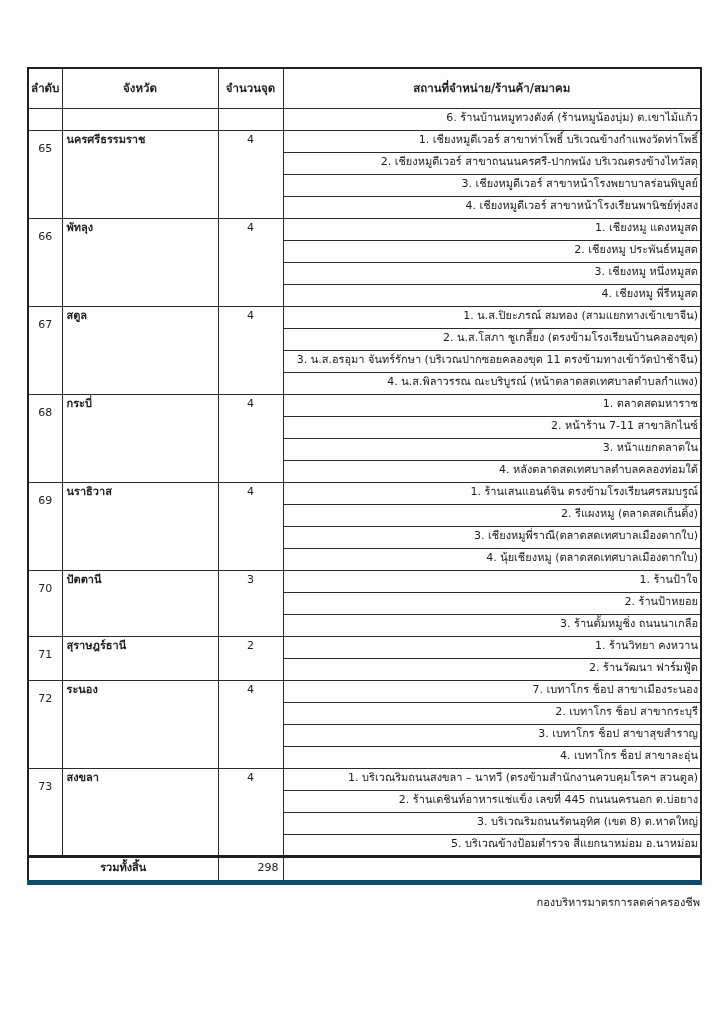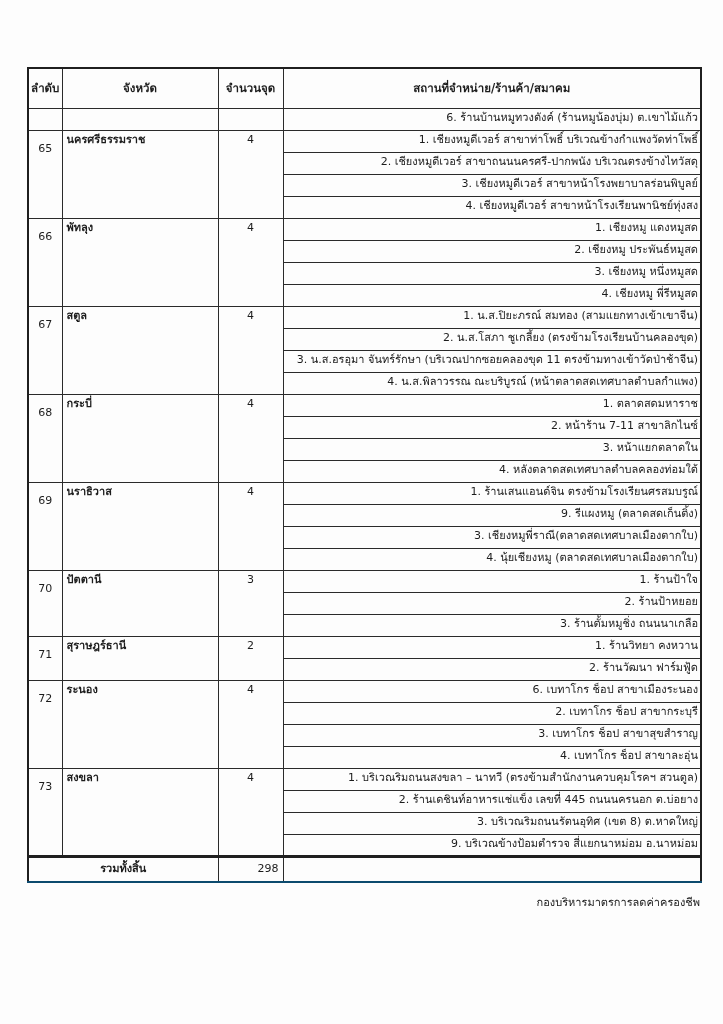--- a/index.html
+++ b/index.html
@@ -40,21 +40,21 @@
     vertical-align: middle;
     font-weight: bold;
     font-size: 11.5px;
   }
   td.c-index { text-align: center; padding-top: 12px; }
   td.c-province { text-align: left; padding: 3px 2px 0 4px; font-weight: bold; margin-top: 27px; }
   td.c-count { text-align: center; padding-top: 3px; }
   td.c-loc { text-align: right; padding: 3px 2px 0 5px; height: 22px; }
   tr.total-row td {
     border-top: 3px solid #1f1f1f;
-    border-bottom: 2px solid #0c4a6e;
+    border-bottom: 5px solid #0c4a6e;
     height: 26px;
     vertical-align: middle;
   }
   td.total-label { text-align: center; font-weight: bold; font-size: 11.5px; }
   td.total-count { text-align: center; padding-left: 36px; }
   .footer-note {
     position: absolute;
     top: 893px;
     right: 23px;
     font-size: 11px;
@@ -149,21 +149,21 @@
         <tr>
           <td class="c-loc">4. หลังตลาดสดเทศบาลตำบลคลองท่อมใต้</td>
         </tr>
         <tr>
           <td class="c-index" rowspan="4">69</td>
           <td class="c-province" rowspan="4">นราธิวาส</td>
           <td class="c-count" rowspan="4">4</td>
           <td class="c-loc">1. ร้านเสนแอนด์จิน ตรงข้ามโรงเรียนศรสมบรูณ์</td>
         </tr>
         <tr>
-          <td class="c-loc">9. รีแผงหมู (ตลาดสดเก็นติ้ง)</td>
+          <td class="c-loc">2. รีแผงหมู (ตลาดสดเก็นติ้ง)</td>
         </tr>
         <tr>
           <td class="c-loc">3. เชียงหมูพี่ราณี(ตลาดสดเทศบาลเมืองตากใบ)</td>
         </tr>
         <tr>
           <td class="c-loc">4. นุ้ยเชียงหมู (ตลาดสดเทศบาลเมืองตากใบ)</td>
         </tr>
         <tr>
           <td class="c-index" rowspan="3">70</td>
           <td class="c-province" rowspan="3">ปัตตานี</td>
@@ -182,21 +182,21 @@
           <td class="c-count" rowspan="2">2</td>
           <td class="c-loc">1. ร้านวิทยา คงหวาน</td>
         </tr>
         <tr>
           <td class="c-loc">2. ร้านวัฒนา ฟาร์มฟู้ด</td>
         </tr>
         <tr>
           <td class="c-index" rowspan="4">72</td>
           <td class="c-province" rowspan="4">ระนอง</td>
           <td class="c-count" rowspan="4">4</td>
-          <td class="c-loc">6. เบทาโกร ช็อป สาขาเมืองระนอง</td>
+          <td class="c-loc">7. เบทาโกร ช็อป สาขาเมืองระนอง</td>
         </tr>
         <tr>
           <td class="c-loc">2. เบทาโกร ช็อป สาขากระบุรี</td>
         </tr>
         <tr>
           <td class="c-loc">3. เบทาโกร ช็อป สาขาสุขสำราญ</td>
         </tr>
         <tr>
           <td class="c-loc">4. เบทาโกร ช็อป สาขาละอุ่น</td>
         </tr>
@@ -206,21 +206,21 @@
           <td class="c-count" rowspan="4">4</td>
           <td class="c-loc">1. บริเวณริมถนนสงขลา – นาทวี (ตรงข้ามสำนักงานควบคุมโรคฯ สวนตูล)</td>
         </tr>
         <tr>
           <td class="c-loc">2. ร้านเดชินท์อาหารแช่แข็ง เลขที่ 445 ถนนนครนอก ต.บ่อยาง</td>
         </tr>
         <tr>
           <td class="c-loc">3. บริเวณริมถนนรัตนอุทิศ (เขต 8) ต.หาดใหญ่</td>
         </tr>
         <tr>
-          <td class="c-loc">9. บริเวณข้างป้อมตำรวจ สี่แยกนาหม่อม อ.นาหม่อม</td>
+          <td class="c-loc">5. บริเวณข้างป้อมตำรวจ สี่แยกนาหม่อม อ.นาหม่อม</td>
         </tr>
         <tr class="total-row">
           <td class="total-label" colspan="2">รวมทั้งสิ้น</td>
           <td class="total-count">298</td>
           <td class="c-loc"></td>
         </tr>
       </tbody>
   </table>
 
   <div class="footer-note">กองบริหารมาตรการลดค่าครองชีพ</div>

